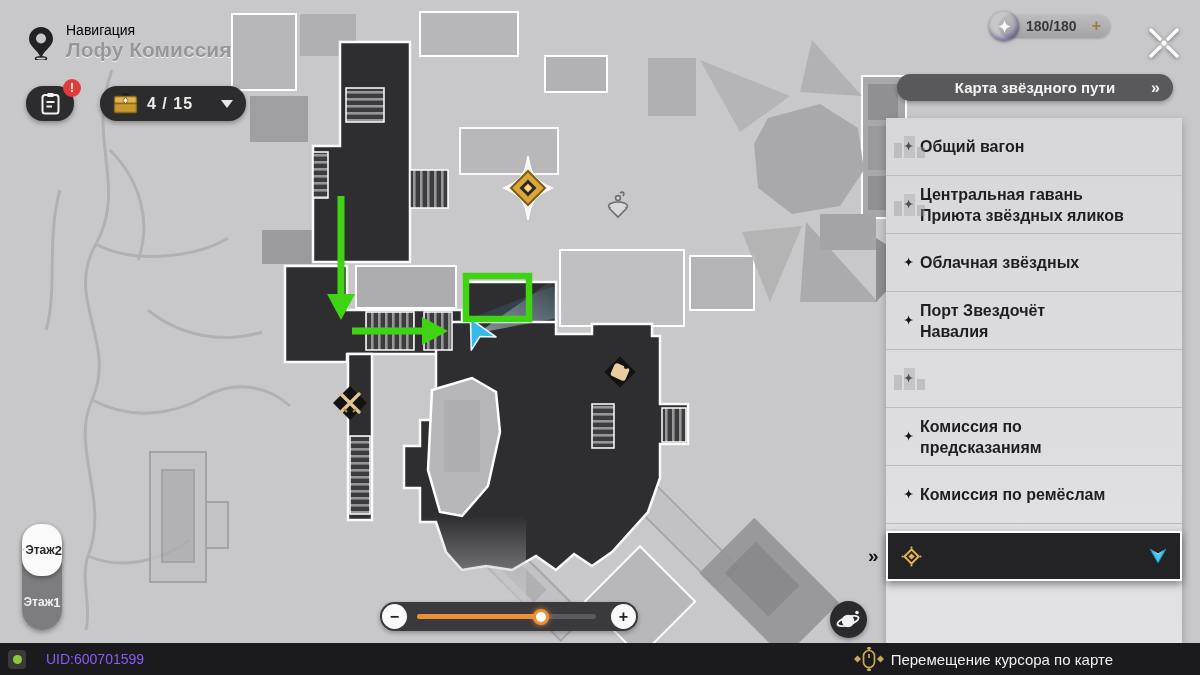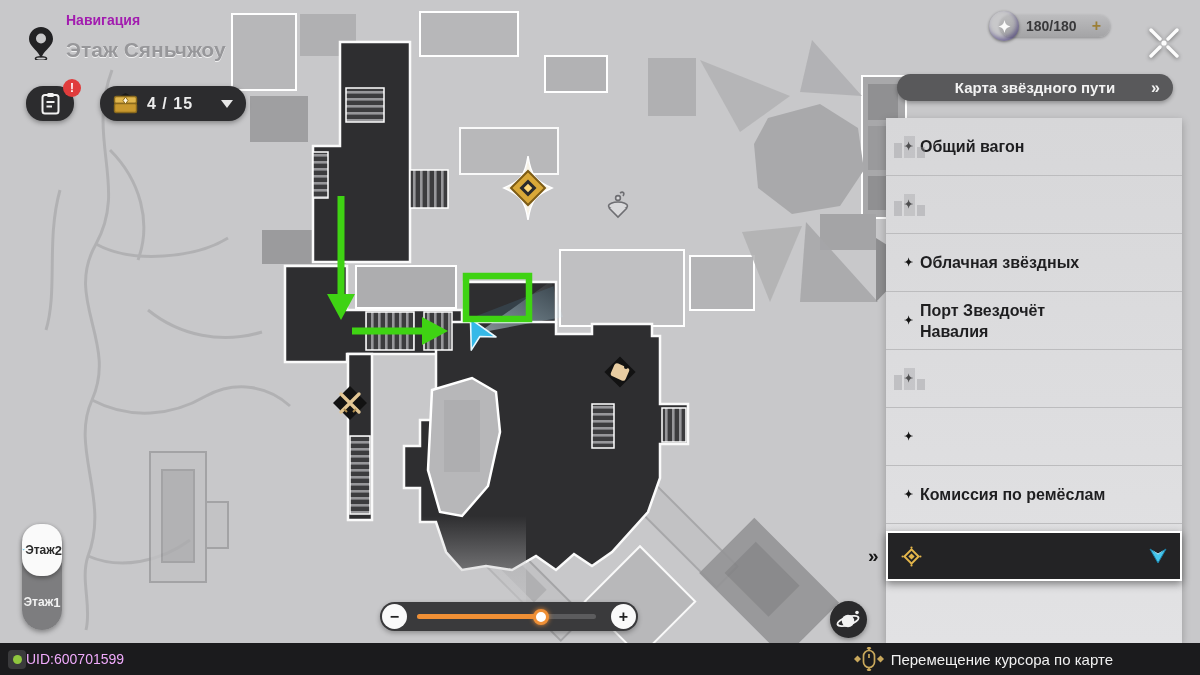--- a/index.html
+++ b/index.html
@@ -2,21 +2,21 @@
 <html><head>
 <meta charset="utf-8">
 <style>
   html,body{margin:0;padding:0;background:#555;}
   *{box-sizing:border-box;font-family:"Liberation Sans",sans-serif;}
   #screen{position:relative;width:1200px;height:675px;overflow:hidden;background:#c8c8ca;}
   .abs{position:absolute;}
 
   
   .nav-pin{left:28px;top:26px;width:26px;height:34px;}
-  .nav-label{left:66px;top:12px;font-size:14px;font-weight:700;color:#a21caf;}
+  .nav-label{left:66px;top:22px;font-size:14px;font-weight:400;color:#000000;}
   .loc-name{left:66px;top:38px;font-size:21px;font-weight:700;color:#97979a;text-shadow:0 1px 0 rgba(255,255,255,.75);}
 
   .journal-btn{left:26px;top:86px;width:48px;height:35px;border-radius:17px;background:#2c2c2e;
     box-shadow:0 2px 5px rgba(0,0,0,.35);display:flex;align-items:center;justify-content:center;cursor:pointer;}
   .journal-badge{position:absolute;top:-7px;right:-7px;width:18px;height:18px;border-radius:50%;background:#e03c3c;
     color:#fff;font-size:12px;font-weight:700;display:flex;align-items:center;justify-content:center;}
   .chest-pill{left:100px;top:86px;width:146px;height:35px;border-radius:17px;background:#2c2c2e;
     box-shadow:0 2px 5px rgba(0,0,0,.35);display:flex;align-items:center;padding:0 13px;cursor:pointer;}
   .chest-count{color:#ececec;font-size:16px;font-weight:700;letter-spacing:1px;margin-left:9px;}
   .dd-tri{margin-left:auto;width:0;height:0;border-left:6px solid transparent;border-right:6px solid transparent;border-top:8px solid #e8e8e8;}
@@ -77,21 +77,21 @@
   .z-thumb{position:absolute;right:-8px;top:-5.5px;width:16px;height:16px;border-radius:50%;background:#fff;
     border:3px solid #ef8f35;box-shadow:0 0 5px rgba(239,143,53,.9);cursor:grab;}
 
   .planet-btn{left:830px;top:601px;width:37px;height:37px;border-radius:50%;background:#2a2a2c;
     box-shadow:0 2px 5px rgba(0,0,0,.35);display:flex;align-items:center;justify-content:center;cursor:pointer;}
 
   
   .bottom-bar{left:0;top:643px;width:1200px;height:32px;background:#1b1b1d;display:flex;align-items:center;}
   .uid-chip{margin-left:8px;width:18px;height:19px;border-radius:4px;background:#3a3a3c;display:flex;align-items:center;justify-content:center;}
   .uid-dot{width:9px;height:9px;border-radius:50%;background:#8fc63e;}
-  .uid-text{margin-left:0;color:#f0abfc;font-size:14px;}
+  .uid-text{margin-left:20px;color:#8b5cf6;font-size:14px;}
   .hint{position:absolute;right:87px;top:0;height:32px;display:flex;align-items:center;gap:7px;color:#f0f0f0;font-size:15px;}
 </style>
 </head>
 <body>
 
 <div id="screen">
 
   <svg class="abs" width="1200" height="675" viewBox="0 0 1200 675" style="left:0;top:0;">
     <defs>
       <pattern id="stV" width="10" height="7" patternUnits="userSpaceOnUse">
@@ -238,21 +238,21 @@
       <rect x="466" y="276" width="63" height="43" fill="none" stroke="#3fd313" stroke-width="6.5"></rect>
     </g>
   </svg>
 
   <svg class="abs nav-pin" viewBox="0 0 26 34">
     <path d="M13,1 C6.4,1 1,6.4 1,13 C1,20 9,24 11.6,29.5 L13,32 L14.4,29.5 C17,24 25,20 25,13 C25,6.4 19.6,1 13,1 Z" fill="#222224"></path>
     <circle cx="13" cy="12.5" r="5" fill="#c8c8ca"></circle>
     <ellipse cx="13" cy="32.6" rx="5.5" ry="1.8" fill="none" stroke="#222224" stroke-width="1.6"></ellipse>
   </svg>
   <div class="abs nav-label">Навигация</div>
-  <div class="abs loc-name">Этаж Сяньчжоу</div>
+  <div class="abs loc-name">Лофу Комиссия</div>
 
   <div class="abs journal-btn">
     <svg width="19" height="23" viewBox="0 0 19 23">
       <rect x="1.5" y="3" width="16" height="18.5" rx="2.5" fill="none" stroke="#f2f2f2" stroke-width="2"></rect>
       <rect x="6" y="1" width="7" height="4" rx="1.5" fill="#f2f2f2"></rect>
       <line x1="5.5" y1="10" x2="13.5" y2="10" stroke="#f2f2f2" stroke-width="2"></line>
       <line x1="5.5" y1="14.5" x2="11" y2="14.5" stroke="#f2f2f2" stroke-width="2"></line>
     </svg>
     <div class="journal-badge">!</div>
   </div>
@@ -302,20 +302,22 @@
 
         <span class="s-label">Общий вагон</span>
 
       </div>
 
       <div class="s-row has-sketch">
 
         <span class="sketch"></span>
         <span class="s-icon">✦</span>
 
+        <span class="s-label">Центральная гавань
+Приюта звёздных яликов</span>
 
       </div>
 
       <div class="s-row">
 
         <span class="s-icon">✦</span>
 
         <span class="s-label">Облачная звёздных</span>
 
       </div>
@@ -334,20 +336,22 @@
         <span class="sketch"></span>
         <span class="s-icon">✦</span>
 
 
       </div>
 
       <div class="s-row">
 
         <span class="s-icon">✦</span>
 
+        <span class="s-label">Комиссия по
+предсказаниям</span>
 
       </div>
 
       <div class="s-row">
 
         <span class="s-icon">✦</span>
 
         <span class="s-label">Комиссия по ремёслам</span>
 
       </div>

